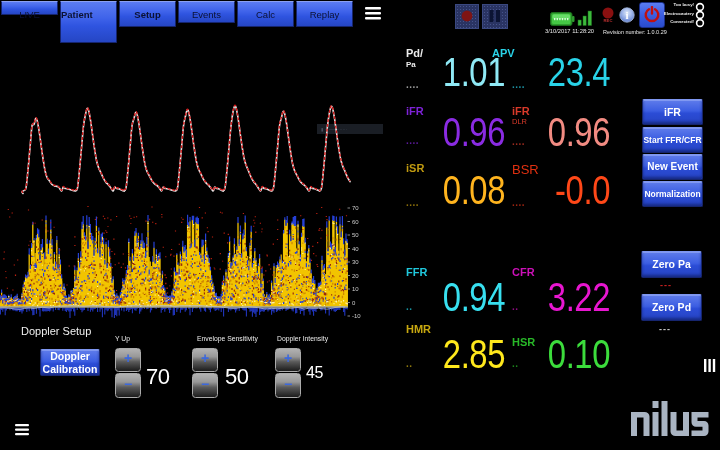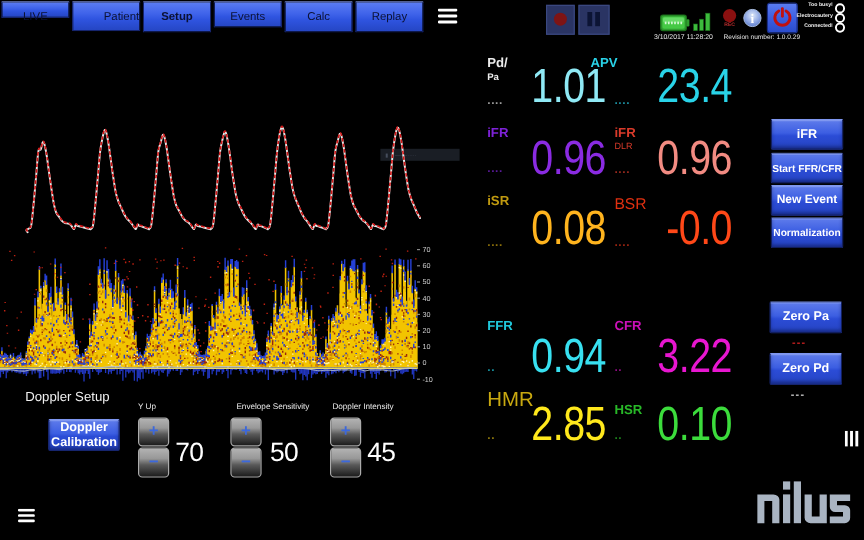--- a/index.html
+++ b/index.html
@@ -1,18 +1,18 @@
 <!DOCTYPE html>
 <html><head><meta charset="utf-8"><style>
 html,body{margin:0;padding:0;background:#000;width:720px;height:450px;overflow:hidden}
 body{position:relative;font-family:"Liberation Sans",sans-serif}
 .dots{position:absolute;font-weight:bold;font-size:10px;letter-spacing:0.5px}
 </style></head><body>
 <div style="position:absolute;left:1px;top:1px;width:57px;height:14px;background:linear-gradient(180deg,#5b7cf2 0%,#3f63ea 40%,#2f54e0 60%,#2546c4 100%);border:1px solid #16256e;border-top-color:#8aa0f2;border-radius:1px;box-sizing:border-box;color:#0b1133;font-size:9.5px;text-align:center;line-height:25px;font-weight:400">LIVE</div>
-<div style="position:absolute;left:60px;top:1px;width:57px;height:25px;background:linear-gradient(180deg,#5b7cf2 0%,#3f63ea 40%,#2f54e0 60%,#2546c4 100%);border:1px solid #16256e;border-top-color:#8aa0f2;border-radius:1px;box-sizing:border-box;color:#0b1133;font-size:9.5px;text-align:right;line-height:25px;font-weight:400">Patient</div>
+<div style="position:absolute;left:60px;top:1px;width:57px;height:42px;background:linear-gradient(180deg,#5b7cf2 0%,#3f63ea 40%,#2f54e0 60%,#2546c4 100%);border:1px solid #16256e;border-top-color:#8aa0f2;border-radius:1px;box-sizing:border-box;color:#0b1133;font-size:9.5px;text-align:left;line-height:25px;font-weight:700">Patient</div>
 <div style="position:absolute;left:119px;top:1px;width:57px;height:26px;background:linear-gradient(180deg,#5b7cf2 0%,#3f63ea 40%,#2f54e0 60%,#2546c4 100%);border:1px solid #16256e;border-top-color:#8aa0f2;border-radius:1px;box-sizing:border-box;color:#0b1133;font-size:9.5px;text-align:center;line-height:25px;font-weight:700">Setup</div>
 <div style="position:absolute;left:178px;top:1px;width:57px;height:22px;background:linear-gradient(180deg,#5b7cf2 0%,#3f63ea 40%,#2f54e0 60%,#2546c4 100%);border:1px solid #16256e;border-top-color:#8aa0f2;border-radius:1px;box-sizing:border-box;color:#0b1133;font-size:9.5px;text-align:center;line-height:25px;font-weight:400">Events</div>
 <div style="position:absolute;left:237px;top:1px;width:57px;height:26px;background:linear-gradient(180deg,#5b7cf2 0%,#3f63ea 40%,#2f54e0 60%,#2546c4 100%);border:1px solid #16256e;border-top-color:#8aa0f2;border-radius:1px;box-sizing:border-box;color:#0b1133;font-size:9.5px;text-align:center;line-height:25px;font-weight:400">Calc</div>
 <div style="position:absolute;left:296px;top:1px;width:57px;height:26px;background:linear-gradient(180deg,#5b7cf2 0%,#3f63ea 40%,#2f54e0 60%,#2546c4 100%);border:1px solid #16256e;border-top-color:#8aa0f2;border-radius:1px;box-sizing:border-box;color:#0b1133;font-size:9.5px;text-align:center;line-height:25px;font-weight:400">Replay</div>
 <svg width="17" height="14" viewBox="0 0 17 14" style="position:absolute;left:365px;top:7px">
 <rect x="0" y="0" width="16" height="2.6" rx="1" fill="#fff"></rect>
     <rect x="0" y="5" width="16" height="2.6" rx="1" fill="#fff"></rect>
     <rect x="0" y="10" width="16" height="2.6" rx="1" fill="#fff"></rect>
   </svg>
 <svg width="720" height="450" viewBox="0 0 720 450" style="position:absolute;left:0;top:0">
@@ -58,21 +58,21 @@
 <div style="position:absolute;left:115px;top:348px;width:26px;height:24px;background:linear-gradient(180deg,#b2b2b2 0%,#989898 35%,#5a5a5a 58%,#1c1c1c 100%);border:1.5px solid #ababab;border-radius:3.5px;box-sizing:border-box;color:#3c68dc;font-weight:bold;font-size:14px;text-align:center;line-height:19px">+</div>
 <div style="position:absolute;left:115px;top:372.8px;width:26px;height:25px;background:linear-gradient(180deg,#b2b2b2 0%,#989898 35%,#5a5a5a 58%,#1c1c1c 100%);border:1.5px solid #ababab;border-radius:3.5px;box-sizing:border-box;color:#3c68dc;font-weight:bold;font-size:14px;text-align:center;line-height:20px">−</div>
 <div style="position:absolute;left:146px;top:364px;color:#fff;font-size:22px;font-weight:400;letter-spacing:-0.5px">70</div>
 <div style="position:absolute;left:197px;top:335px;color:#ececec;font-size:10px;white-space:nowrap;transform:scale(0.68);transform-origin:0 0">Envelope Sensitivity</div>
 <div style="position:absolute;left:192px;top:348px;width:26px;height:24px;background:linear-gradient(180deg,#b2b2b2 0%,#989898 35%,#5a5a5a 58%,#1c1c1c 100%);border:1.5px solid #ababab;border-radius:3.5px;box-sizing:border-box;color:#3c68dc;font-weight:bold;font-size:14px;text-align:center;line-height:19px">+</div>
 <div style="position:absolute;left:192px;top:372.8px;width:26px;height:25px;background:linear-gradient(180deg,#b2b2b2 0%,#989898 35%,#5a5a5a 58%,#1c1c1c 100%);border:1.5px solid #ababab;border-radius:3.5px;box-sizing:border-box;color:#3c68dc;font-weight:bold;font-size:14px;text-align:center;line-height:20px">−</div>
 <div style="position:absolute;left:225px;top:364px;color:#fff;font-size:22px;font-weight:400;letter-spacing:-0.5px">50</div>
 <div style="position:absolute;left:277px;top:335px;color:#ececec;font-size:10px;white-space:nowrap;transform:scale(0.68);transform-origin:0 0">Doppler Intensity</div>
 <div style="position:absolute;left:275px;top:348px;width:26px;height:24px;background:linear-gradient(180deg,#b2b2b2 0%,#989898 35%,#5a5a5a 58%,#1c1c1c 100%);border:1.5px solid #ababab;border-radius:3.5px;box-sizing:border-box;color:#3c68dc;font-weight:bold;font-size:14px;text-align:center;line-height:19px">+</div>
 <div style="position:absolute;left:275px;top:372.8px;width:26px;height:25px;background:linear-gradient(180deg,#b2b2b2 0%,#989898 35%,#5a5a5a 58%,#1c1c1c 100%);border:1.5px solid #ababab;border-radius:3.5px;box-sizing:border-box;color:#3c68dc;font-weight:bold;font-size:14px;text-align:center;line-height:20px">−</div>
-<div style="position:absolute;left:306px;top:364px;color:#fff;font-size:22px;font-weight:400;letter-spacing:-0.5px">45</div>
+<div style="position:absolute;left:306px;top:364px;color:#fff;font-size:16px;font-weight:400;letter-spacing:-0.5px">45</div>
 <svg width="15" height="12" viewBox="0 0 15 12" style="position:absolute;left:15px;top:424px">
 <rect x="0" y="0" width="14" height="2.2" rx="1" fill="#fff"></rect>
     <rect x="0" y="4.5" width="14" height="2.2" rx="1" fill="#fff"></rect>
     <rect x="0" y="9" width="14" height="2.2" rx="1" fill="#fff"></rect>
   </svg>
 <div style="position:absolute;left:406px;top:47px;color:#ececec;font-size:11px;font-weight:bold;letter-spacing:0px;white-space:nowrap">Pd/</div>
 <div style="position:absolute;left:406px;top:60px;color:#ececec;font-size:8px;font-weight:bold;letter-spacing:0px;white-space:nowrap">Pa</div>
 <div class="dots" style="left:406px;top:79px;color:#9a9a9a">....</div>
 <div style="position:absolute;left:400px;top:49.5px;width:105px;text-align:right;color:#8fe9f5;font-size:40px;font-weight:400;letter-spacing:-0.5px;white-space:nowrap;transform:scaleX(0.82);transform-origin:100% 50%">1.01</div>
 <div style="position:absolute;left:492px;top:47px;color:#29d3e8;font-size:11px;font-weight:bold;letter-spacing:0px;white-space:nowrap">APV</div>
@@ -90,21 +90,21 @@
 <div style="position:absolute;left:400px;top:167.5px;width:105px;text-align:right;color:#ffb41e;font-size:40px;font-weight:400;letter-spacing:-0.5px;white-space:nowrap;transform:scaleX(0.82);transform-origin:100% 50%">0.08</div>
 <div style="position:absolute;left:512px;top:162px;color:#e03010;font-size:13px;font-weight:normal;letter-spacing:0px;white-space:nowrap">BSR</div>
 <div class="dots" style="left:512px;top:197px;color:#9a2410">....</div>
 <div style="position:absolute;left:505px;top:167.5px;width:105px;text-align:right;color:#ff4818;font-size:40px;font-weight:400;letter-spacing:-0.5px;white-space:nowrap;transform:scaleX(0.82);transform-origin:100% 50%">-0.0</div>
 <div style="position:absolute;left:406px;top:266px;color:#20c8dc;font-size:11px;font-weight:bold;letter-spacing:0px;white-space:nowrap">FFR</div>
 <div class="dots" style="left:406px;top:301px;color:#17929f">..</div>
 <div style="position:absolute;left:400px;top:274.8px;width:105px;text-align:right;color:#38e0f0;font-size:40px;font-weight:400;letter-spacing:-0.5px;white-space:nowrap;transform:scaleX(0.82);transform-origin:100% 50%">0.94</div>
 <div style="position:absolute;left:512px;top:266px;color:#cc10b8;font-size:11px;font-weight:bold;letter-spacing:0px;white-space:nowrap">CFR</div>
 <div class="dots" style="left:512px;top:301px;color:#8e0c80">..</div>
 <div style="position:absolute;left:505px;top:274.8px;width:105px;text-align:right;color:#e816d0;font-size:40px;font-weight:400;letter-spacing:-0.5px;white-space:nowrap;transform:scaleX(0.82);transform-origin:100% 50%">3.22</div>
-<div style="position:absolute;left:406px;top:323px;color:#c8a810;font-size:17px;font-weight:normal;letter-spacing:0px;white-space:nowrap">HMR</div>
+<div style="position:absolute;left:406px;top:323px;color:#c8a810;font-size:11px;font-weight:bold;letter-spacing:0px;white-space:nowrap">HMR</div>
 <div class="dots" style="left:406px;top:358px;color:#8e780c">..</div>
 <div style="position:absolute;left:400px;top:331.8px;width:105px;text-align:right;color:#ffe81c;font-size:40px;font-weight:400;letter-spacing:-0.5px;white-space:nowrap;transform:scaleX(0.82);transform-origin:100% 50%">2.85</div>
 <div style="position:absolute;left:512px;top:336px;color:#28b828;font-size:11px;font-weight:bold;letter-spacing:0px;white-space:nowrap">HSR</div>
 <div class="dots" style="left:512px;top:358px;color:#1c821c">..</div>
 <div style="position:absolute;left:505px;top:331.8px;width:105px;text-align:right;color:#3cdc3c;font-size:40px;font-weight:400;letter-spacing:-0.5px;white-space:nowrap;transform:scaleX(0.82);transform-origin:100% 50%">0.10</div>
 <div style="position:absolute;left:642px;top:99px;width:61px;height:26px;background:linear-gradient(180deg,#5f7ceb 0%,#3c5ee2 45%,#2b4cd6 55%,#2644c2 100%);border:1px solid #16256e;border-top-color:#7e96f0;border-radius:2px;box-sizing:border-box;box-shadow:inset 0 1px 0 rgba(160,180,250,0.55),inset 0 -2px 3px rgba(10,20,80,0.55);color:#fff;font-weight:bold;font-size:10.5px;text-align:center;line-height:24px;">iFR</div>
 <div style="position:absolute;left:642px;top:127px;width:61px;height:26px;background:linear-gradient(180deg,#5f7ceb 0%,#3c5ee2 45%,#2b4cd6 55%,#2644c2 100%);border:1px solid #16256e;border-top-color:#7e96f0;border-radius:2px;box-sizing:border-box;box-shadow:inset 0 1px 0 rgba(160,180,250,0.55),inset 0 -2px 3px rgba(10,20,80,0.55);color:#fff;font-weight:bold;font-size:8.5px;text-align:center;line-height:24px;white-space:nowrap">Start FFR/CFR</div>
 <div style="position:absolute;left:642px;top:154px;width:61px;height:26px;background:linear-gradient(180deg,#5f7ceb 0%,#3c5ee2 45%,#2b4cd6 55%,#2644c2 100%);border:1px solid #16256e;border-top-color:#7e96f0;border-radius:2px;box-sizing:border-box;box-shadow:inset 0 1px 0 rgba(160,180,250,0.55),inset 0 -2px 3px rgba(10,20,80,0.55);color:#fff;font-weight:bold;font-size:10px;text-align:center;line-height:24px;">New Event</div>
 <div style="position:absolute;left:642px;top:181px;width:61px;height:26px;background:linear-gradient(180deg,#5f7ceb 0%,#3c5ee2 45%,#2b4cd6 55%,#2644c2 100%);border:1px solid #16256e;border-top-color:#7e96f0;border-radius:2px;box-sizing:border-box;box-shadow:inset 0 1px 0 rgba(160,180,250,0.55),inset 0 -2px 3px rgba(10,20,80,0.55);color:#fff;font-weight:bold;font-size:8.5px;text-align:center;line-height:24px;">Normalization</div>
 <div style="position:absolute;left:641px;top:251px;width:61px;height:27px;background:linear-gradient(180deg,#5f7ceb 0%,#3c5ee2 45%,#2b4cd6 55%,#2644c2 100%);border:1px solid #16256e;border-top-color:#7e96f0;border-radius:2px;box-sizing:border-box;box-shadow:inset 0 1px 0 rgba(160,180,250,0.55),inset 0 -2px 3px rgba(10,20,80,0.55);color:#fff;font-weight:bold;font-size:10.5px;text-align:center;line-height:25px;">Zero Pa</div>

